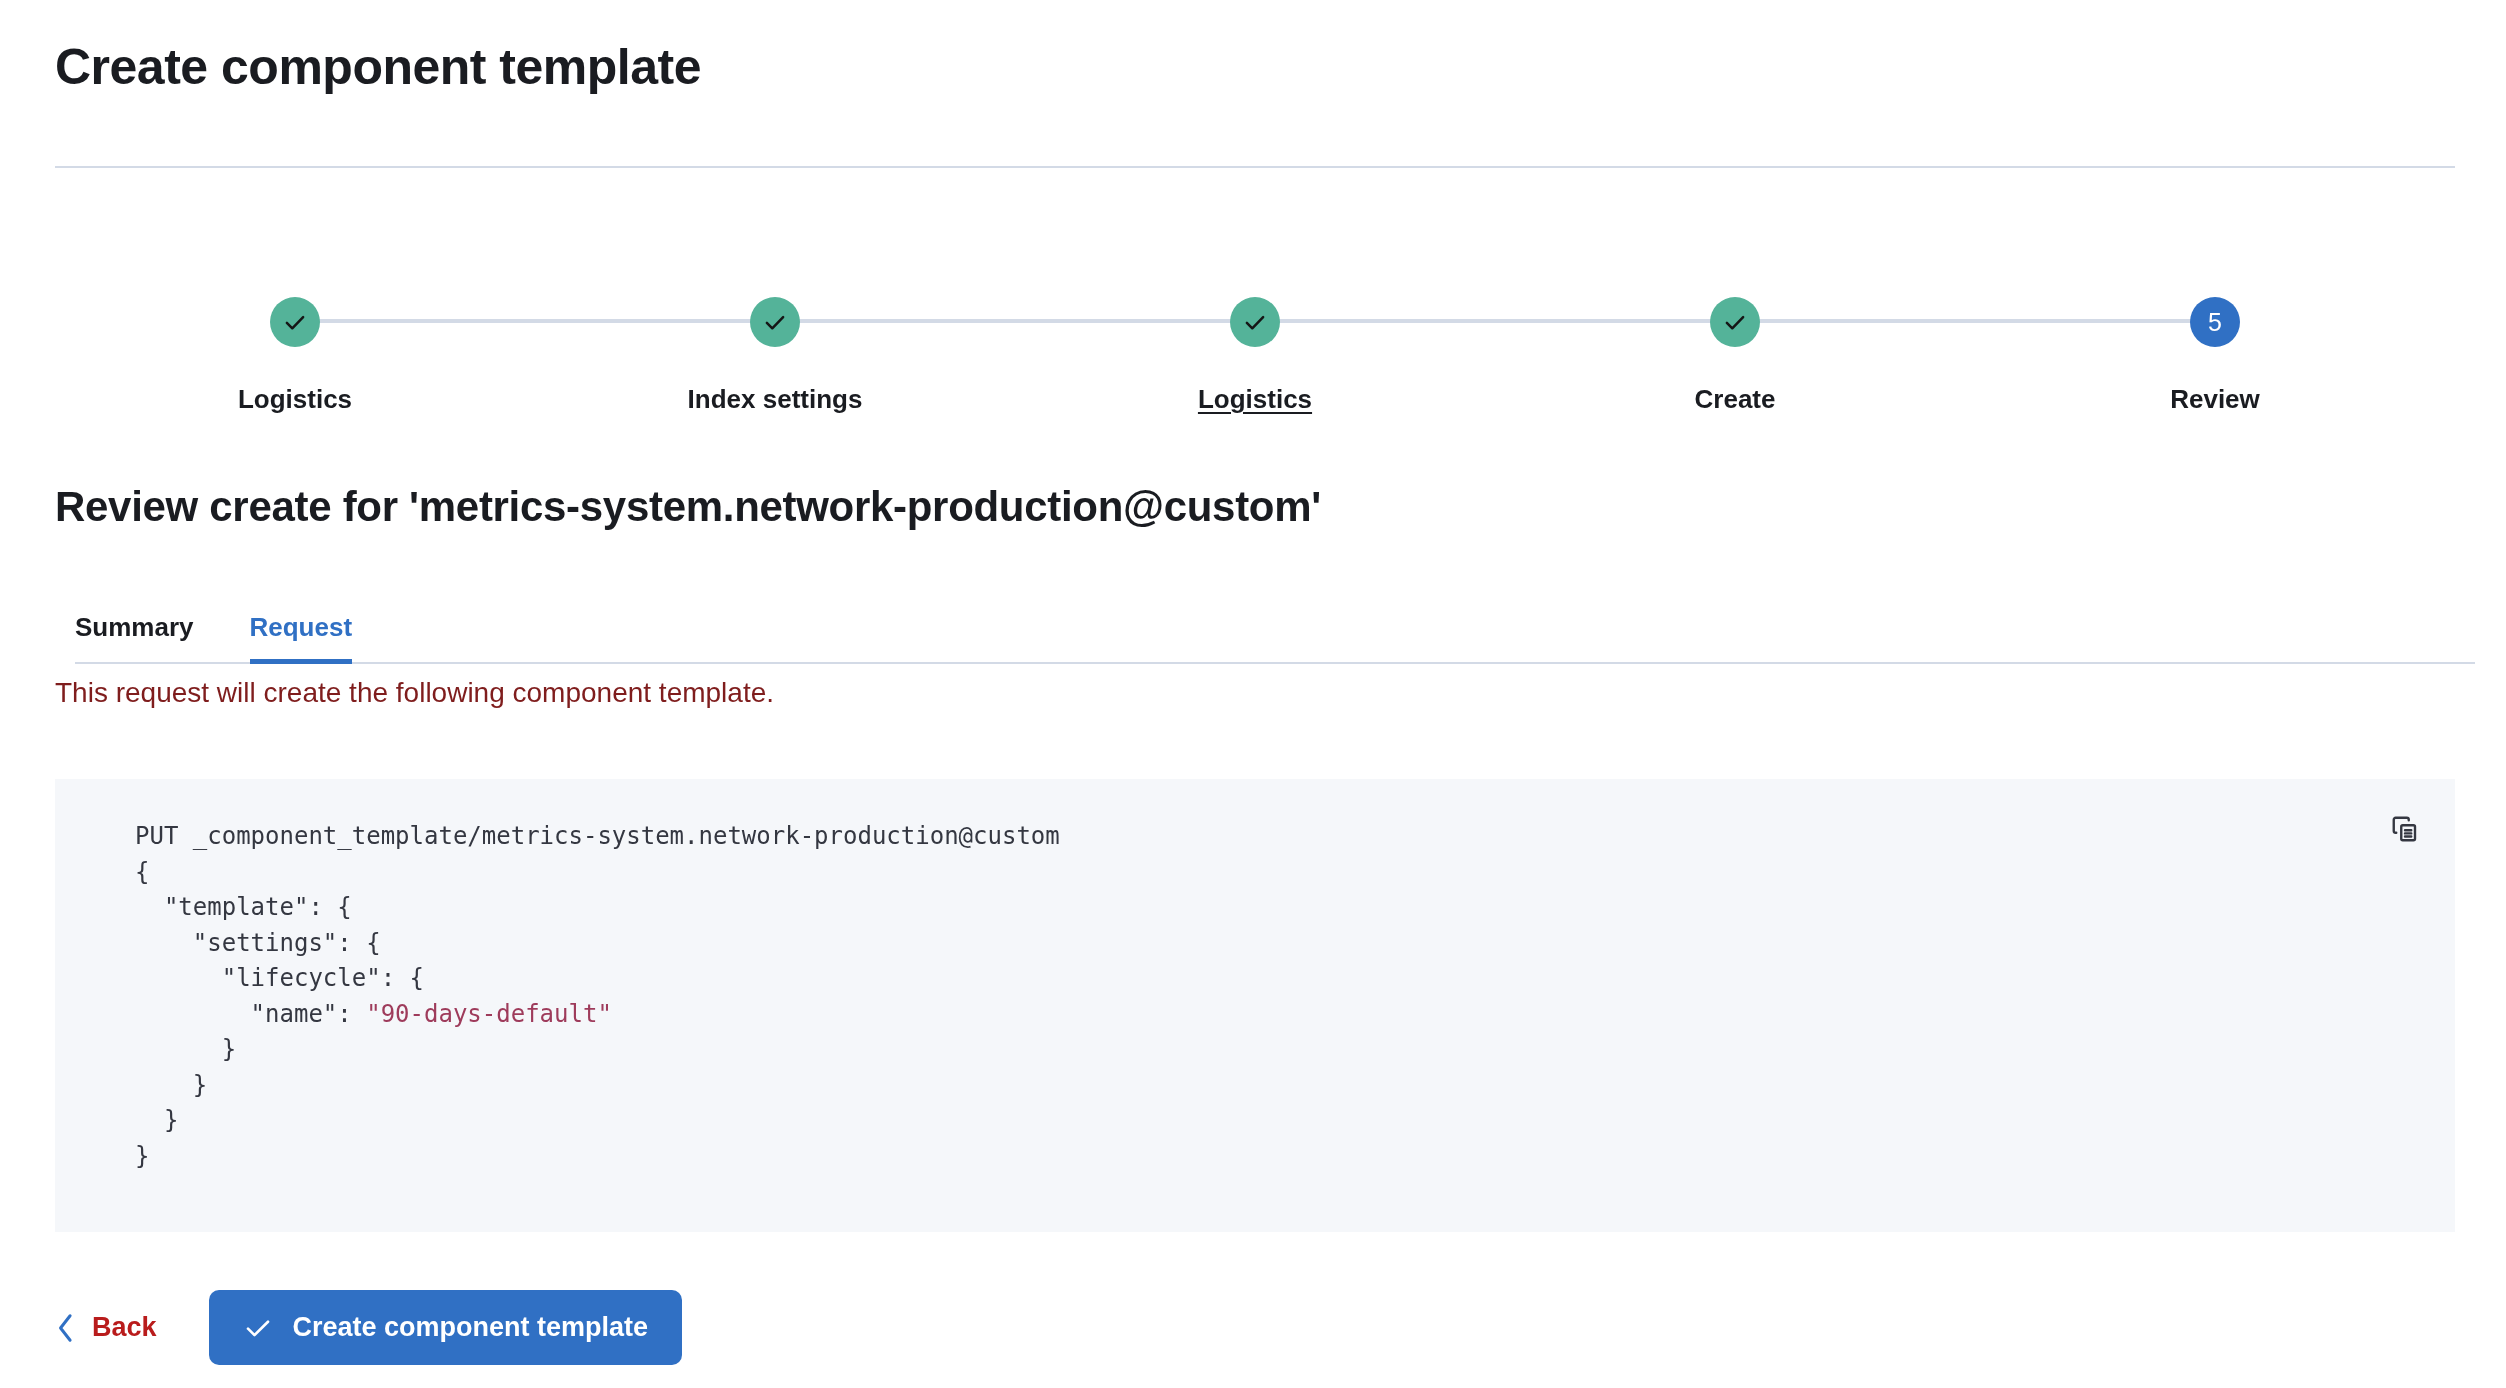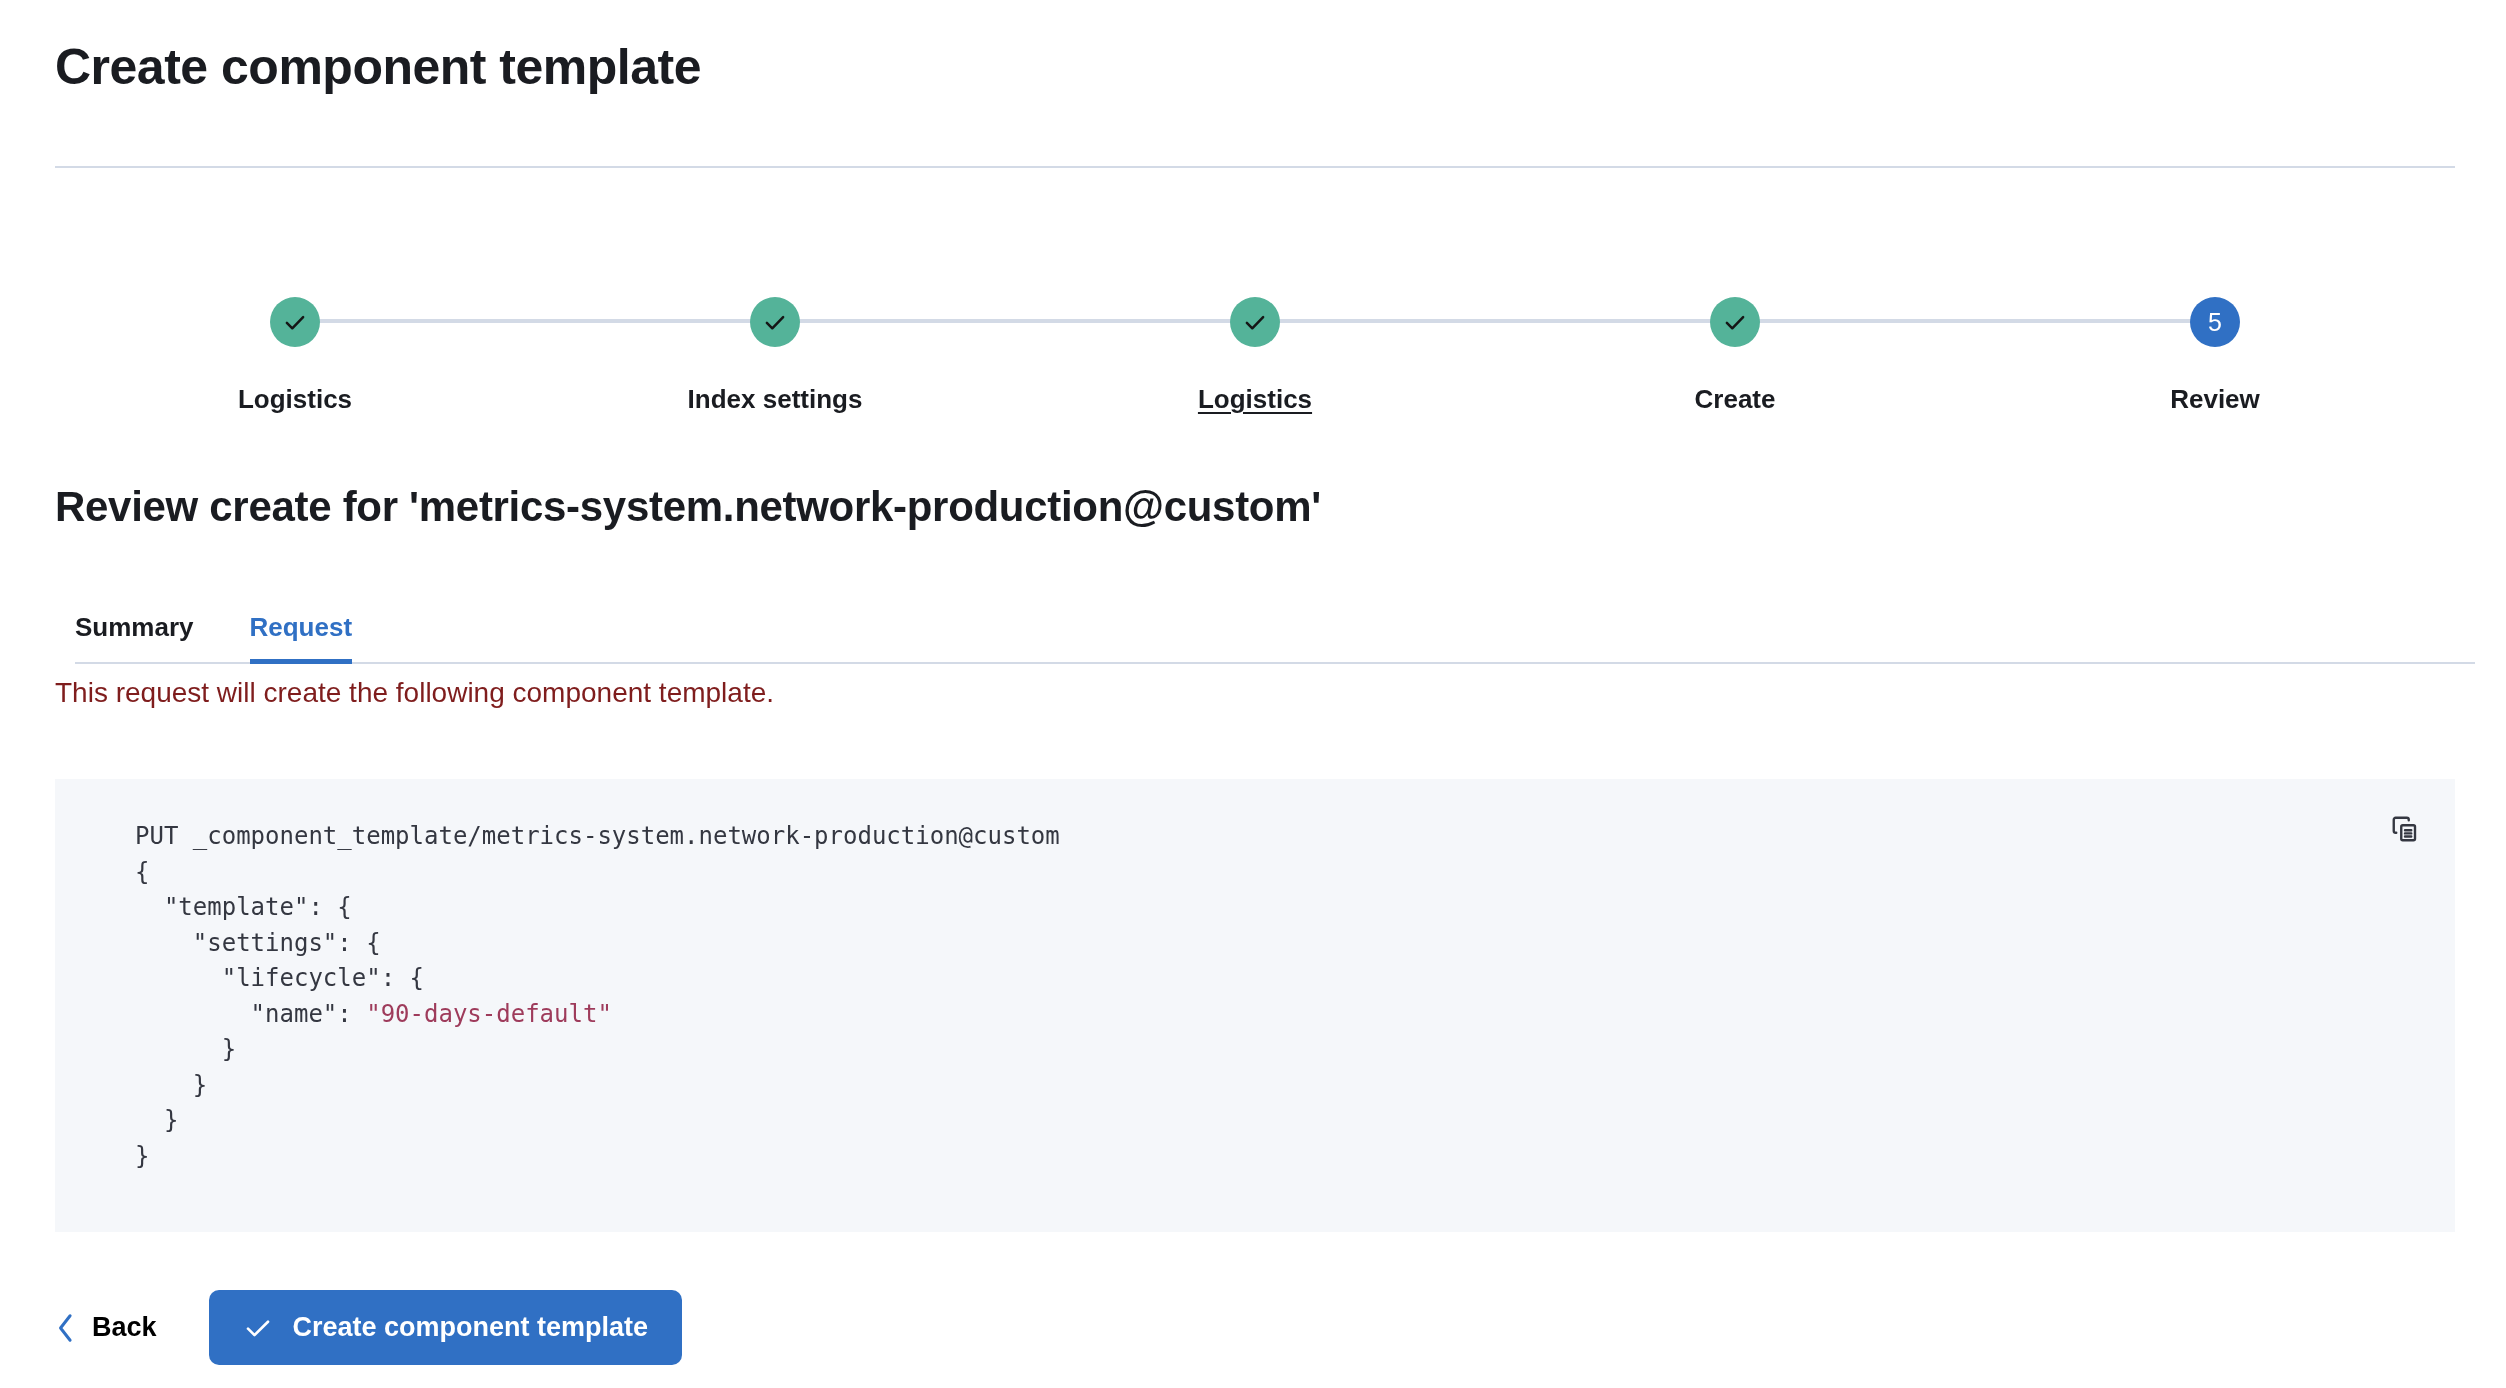--- a/index.html
+++ b/index.html
@@ -229,21 +229,21 @@
     align-items: center;
     gap: 52px;
   }
 
   .back-link {
     display: flex;
     align-items: center;
     gap: 15px;
     font-size: 27px;
     font-weight: 600;
-    color: #000000;
+    color: #b91c1c;
     text-decoration: none;
     cursor: pointer;
     background: none;
     border: none;
     font-family: inherit;
     padding: 0;
   }
 
   .primary-btn {
     display: flex;

